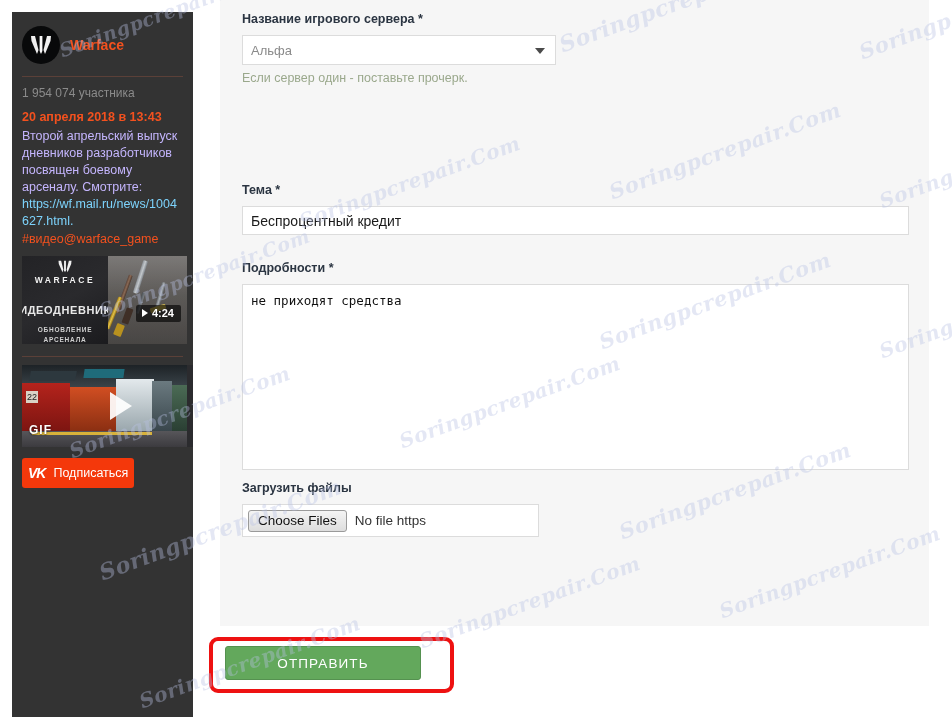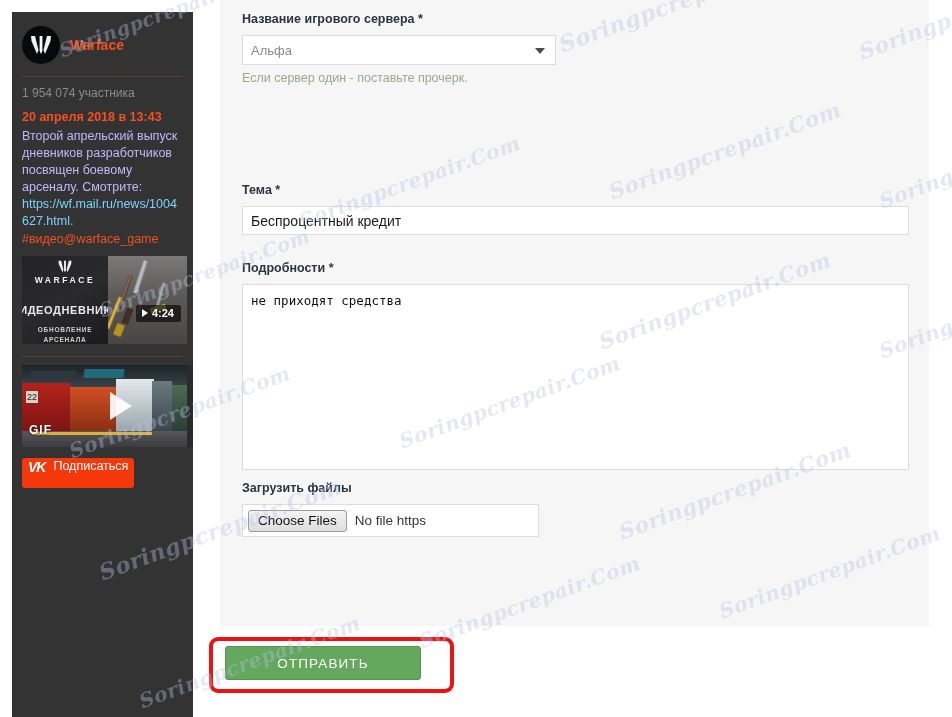--- a/index.html
+++ b/index.html
@@ -208,21 +208,21 @@
     text-shadow: 0 1px 2px rgba(0,0,0,.6);
   }
   .vk-btn {
     margin: 11px 10px 0 10px;
     height: 30px;
     background: #f4380b;
     border: none;
     border-radius: 3px;
     color: #fff;
     font-size: 12.5px;
-    display: flex; align-items: flex-start; justify-content: center;
+    display: flex; align-items: center; justify-content: center;
     gap: 8px;
     cursor: pointer;
     font-family: "Liberation Sans", sans-serif;
   }
   .vk-logo {
     font-weight: 700;
     font-size: 14px;
     font-style: italic;
     letter-spacing: -1px;
   }

